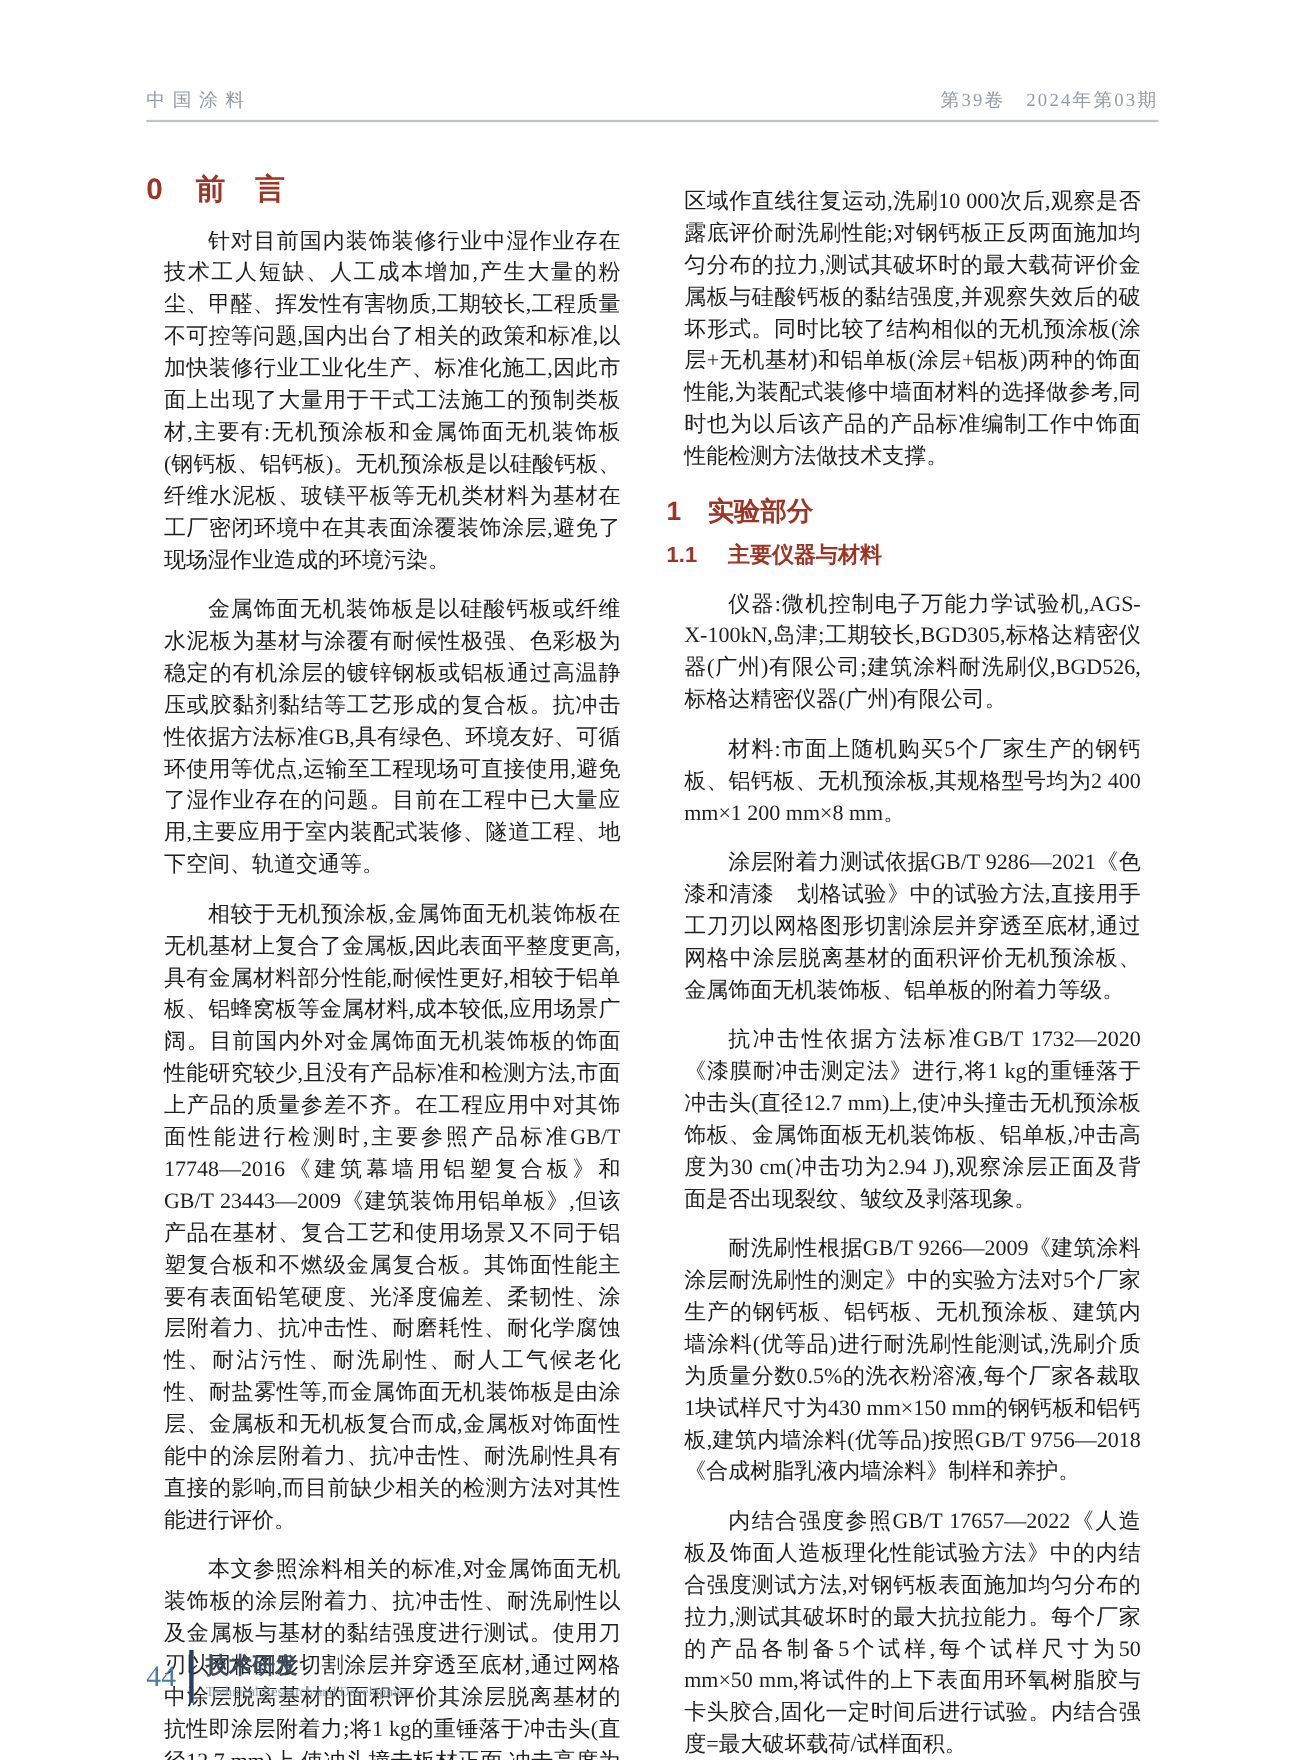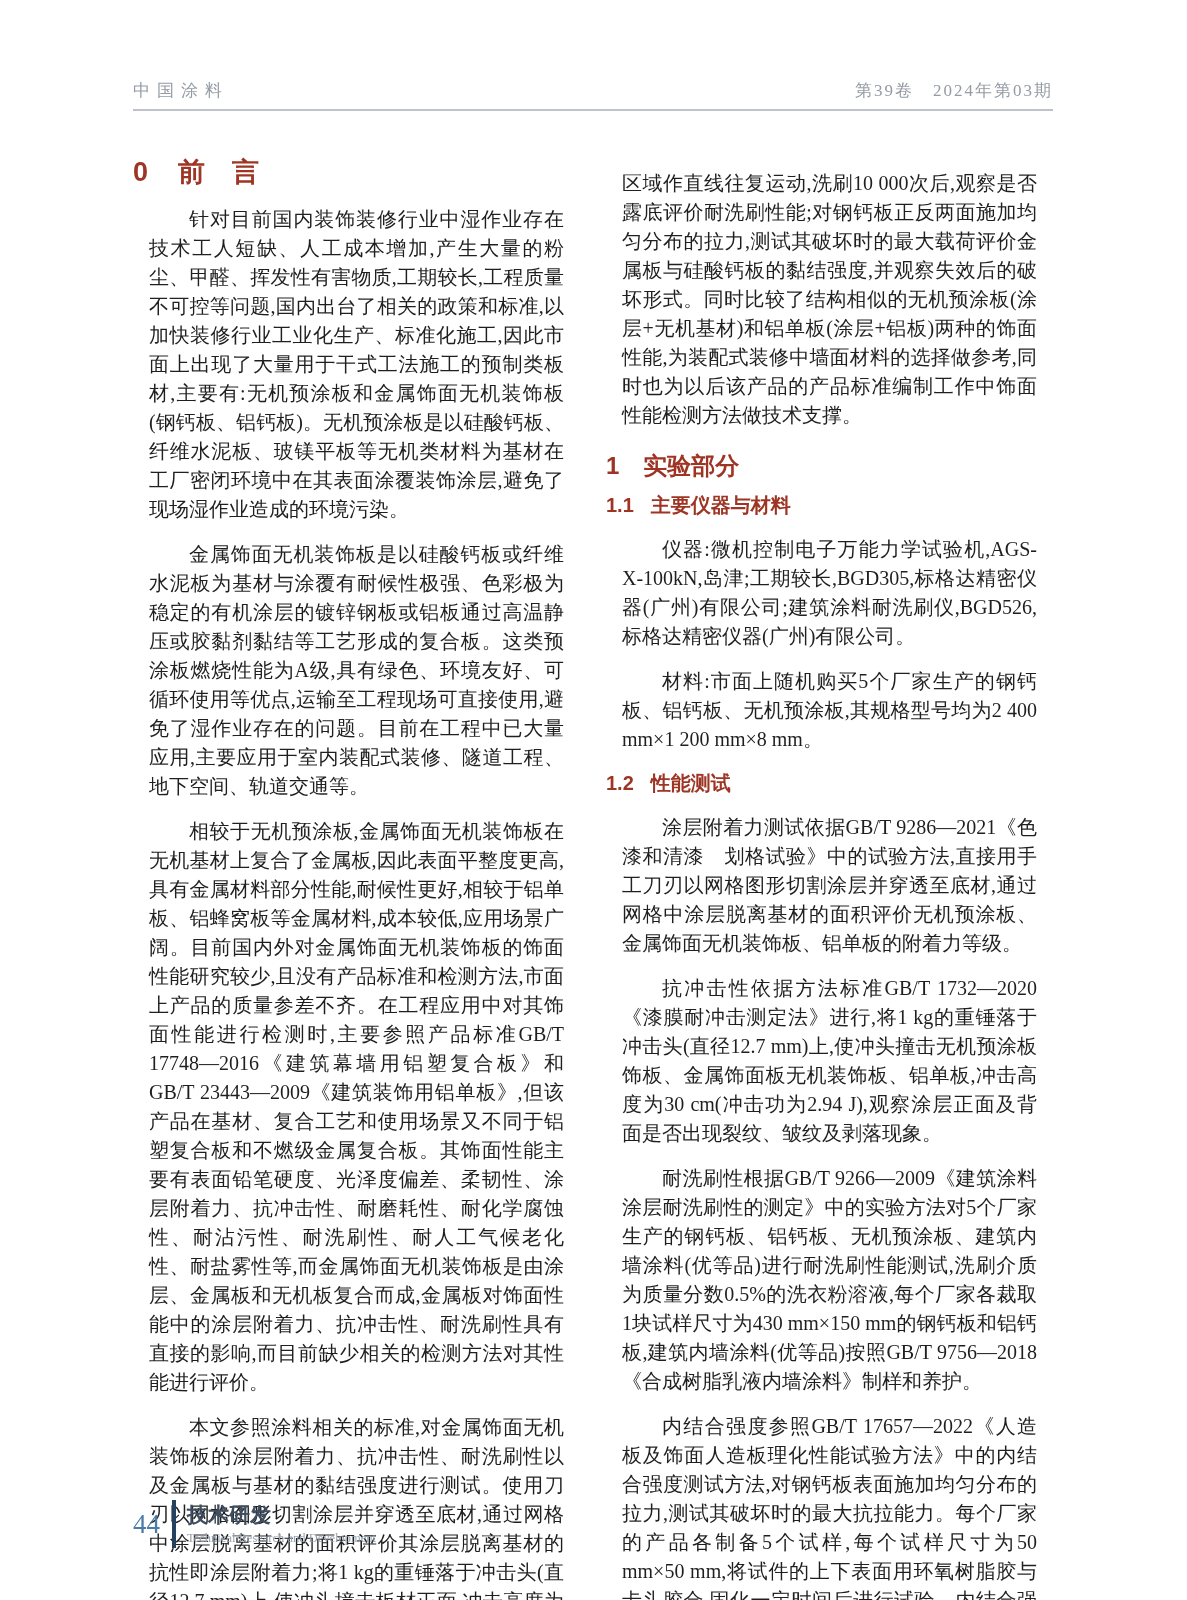--- a/index.html
+++ b/index.html
@@ -66,21 +66,21 @@
     line-height:34px;
     margin:2px 0 13px 0;
   }
   h2.hd{
     gap:24px;
     font-size:24px;
     line-height:32px;
     margin:20px 0 10px 0;
   }
   h3.hd{
-    gap:17px;
+    gap:28px;
     font-size:20px;
     line-height:27px;
     margin:8px 0 8px 0;
   }
   
   .page-footer{
     position:absolute;
     left:133px;
     top:1500px;
     display:flex;
@@ -124,44 +124,40 @@
     </header>
 
     <main class="columns">
 
       <section class="col">
         <h1 class="hd">
           <span class="hd-num">0</span>
           <span class="hd-title">前　言</span>
         </h1>
         <p>针对目前国内装饰装修行业中湿作业存在技术工人短缺、人工成本增加,产生大量的粉尘、甲醛、挥发性有害物质,工期较长,工程质量不可控等问题,国内出台了相关的政策和标准,以加快装修行业工业化生产、标准化施工,因此市面上出现了大量用于干式工法施工的预制类板材,主要有:无机预涂板和金属饰面无机装饰板(钢钙板、铝钙板)。无机预涂板是以硅酸钙板、纤维水泥板、玻镁平板等无机类材料为基材在工厂密闭环境中在其表面涂覆装饰涂层,避免了现场湿作业造成的环境污染。</p>
-        <p>金属饰面无机装饰板是以硅酸钙板或纤维水泥板为基材与涂覆有耐候性极强、色彩极为稳定的有机涂层的镀锌钢板或铝板通过高温静压或胶黏剂黏结等工艺形成的复合板。这类预涂板燃烧性能为A级,具有绿色、环境友好、可循环使用等优点,运输至工程现场可直接使用,避免了湿作业存在的问题。目前在工程中已大量应用,主要应用于室内装配式装修、隧道工程、地下空间、轨道交通等。</p>
+        <p>金属饰面无机装饰板是以硅酸钙板或纤维水泥板为基材与涂覆有耐候性极强、色彩极为稳定的有机涂层的镀锌钢板或铝板通过高温静压或胶黏剂黏结等工艺形成的复合板。抗冲击性依据方法标准GB,具有绿色、环境友好、可循环使用等优点,运输至工程现场可直接使用,避免了湿作业存在的问题。目前在工程中已大量应用,主要应用于室内装配式装修、隧道工程、地下空间、轨道交通等。</p>
         <p>相较于无机预涂板,金属饰面无机装饰板在无机基材上复合了金属板,因此表面平整度更高,具有金属材料部分性能,耐候性更好,相较于铝单板、铝蜂窝板等金属材料,成本较低,应用场景广阔。目前国内外对金属饰面无机装饰板的饰面性能研究较少,且没有产品标准和检测方法,市面上产品的质量参差不齐。在工程应用中对其饰面性能进行检测时,主要参照产品标准GB/T 17748—2016《建筑幕墙用铝塑复合板》和GB/T 23443—2009《建筑装饰用铝单板》,但该产品在基材、复合工艺和使用场景又不同于铝塑复合板和不燃级金属复合板。其饰面性能主要有表面铅笔硬度、光泽度偏差、柔韧性、涂层附着力、抗冲击性、耐磨耗性、耐化学腐蚀性、耐沾污性、耐洗刷性、耐人工气候老化性、耐盐雾性等,而金属饰面无机装饰板是由涂层、金属板和无机板复合而成,金属板对饰面性能中的涂层附着力、抗冲击性、耐洗刷性具有直接的影响,而目前缺少相关的检测方法对其性能进行评价。</p>
         <p>本文参照涂料相关的标准,对金属饰面无机装饰板的涂层附着力、抗冲击性、耐洗刷性以及金属板与基材的黏结强度进行测试。使用刀刃以网格图形切割涂层并穿透至底材,通过网格中涂层脱离基材的面积评价其涂层脱离基材的抗性即涂层附着力;将1 kg的重锤落于冲击头(直径12.7 mm)上,使冲头撞击板材正面,冲击高度为30 cm(冲击功为2.94 J),观察涂层表面及背面是否出现裂纹、皱纹及剥落现象评价涂层的抗冲击性能;使用刷子在饰面层表面中间100 mm</p>
       </section>
 
       <section class="col">
         <p class="cont">区域作直线往复运动,洗刷10 000次后,观察是否露底评价耐洗刷性能;对钢钙板正反两面施加均匀分布的拉力,测试其破坏时的最大载荷评价金属板与硅酸钙板的黏结强度,并观察失效后的破坏形式。同时比较了结构相似的无机预涂板(涂层+无机基材)和铝单板(涂层+铝板)两种的饰面性能,为装配式装修中墙面材料的选择做参考,同时也为以后该产品的产品标准编制工作中饰面性能检测方法做技术支撑。</p>
 
         <h2 class="hd">
           <span class="hd-num">1</span>
           <span class="hd-title">实验部分</span>
         </h2>
 
         <h3 class="hd">
           <span class="hd-num">1.1</span>
           <span class="hd-title">主要仪器与材料</span>
         </h3>
         <p>仪器:微机控制电子万能力学试验机,AGS-X-100kN,岛津;工期较长,BGD305,标格达精密仪器(广州)有限公司;建筑涂料耐洗刷仪,BGD526,标格达精密仪器(广州)有限公司。</p>
         <p>材料:市面上随机购买5个厂家生产的钢钙板、铝钙板、无机预涂板,其规格型号均为2 400 mm×1 200 mm×8 mm。</p>
 
-        <h3 class="hd">
-          <span class="hd-num">1.2</span>
-          <span class="hd-title">性能测试</span>
-        </h3>
         <p>涂层附着力测试依据GB/T 9286—2021《色漆和清漆　划格试验》中的试验方法,直接用手工刀刃以网格图形切割涂层并穿透至底材,通过网格中涂层脱离基材的面积评价无机预涂板、金属饰面无机装饰板、铝单板的附着力等级。</p>
         <p>抗冲击性依据方法标准GB/T 1732—2020《漆膜耐冲击测定法》进行,将1 kg的重锤落于冲击头(直径12.7 mm)上,使冲头撞击无机预涂板饰板、金属饰面板无机装饰板、铝单板,冲击高度为30 cm(冲击功为2.94 J),观察涂层正面及背面是否出现裂纹、皱纹及剥落现象。</p>
         <p>耐洗刷性根据GB/T 9266—2009《建筑涂料　涂层耐洗刷性的测定》中的实验方法对5个厂家生产的钢钙板、铝钙板、无机预涂板、建筑内墙涂料(优等品)进行耐洗刷性能测试,洗刷介质为质量分数0.5%的洗衣粉溶液,每个厂家各裁取1块试样尺寸为430 mm×150 mm的钢钙板和铝钙板,建筑内墙涂料(优等品)按照GB/T 9756—2018《合成树脂乳液内墙涂料》制样和养护。</p>
         <p>内结合强度参照GB/T 17657—2022《人造板及饰面人造板理化性能试验方法》中的内结合强度测试方法,对钢钙板表面施加均匀分布的拉力,测试其破坏时的最大抗拉能力。每个厂家的产品各制备5个试样,每个试样尺寸为50 mm×50 mm,将试件的上下表面用环氧树脂胶与卡头胶合,固化一定时间后进行试验。内结合强度=最大破坏载荷/试样面积。</p>
       </section>
 
     </main>
   </div>
 
   <footer class="page-footer">

